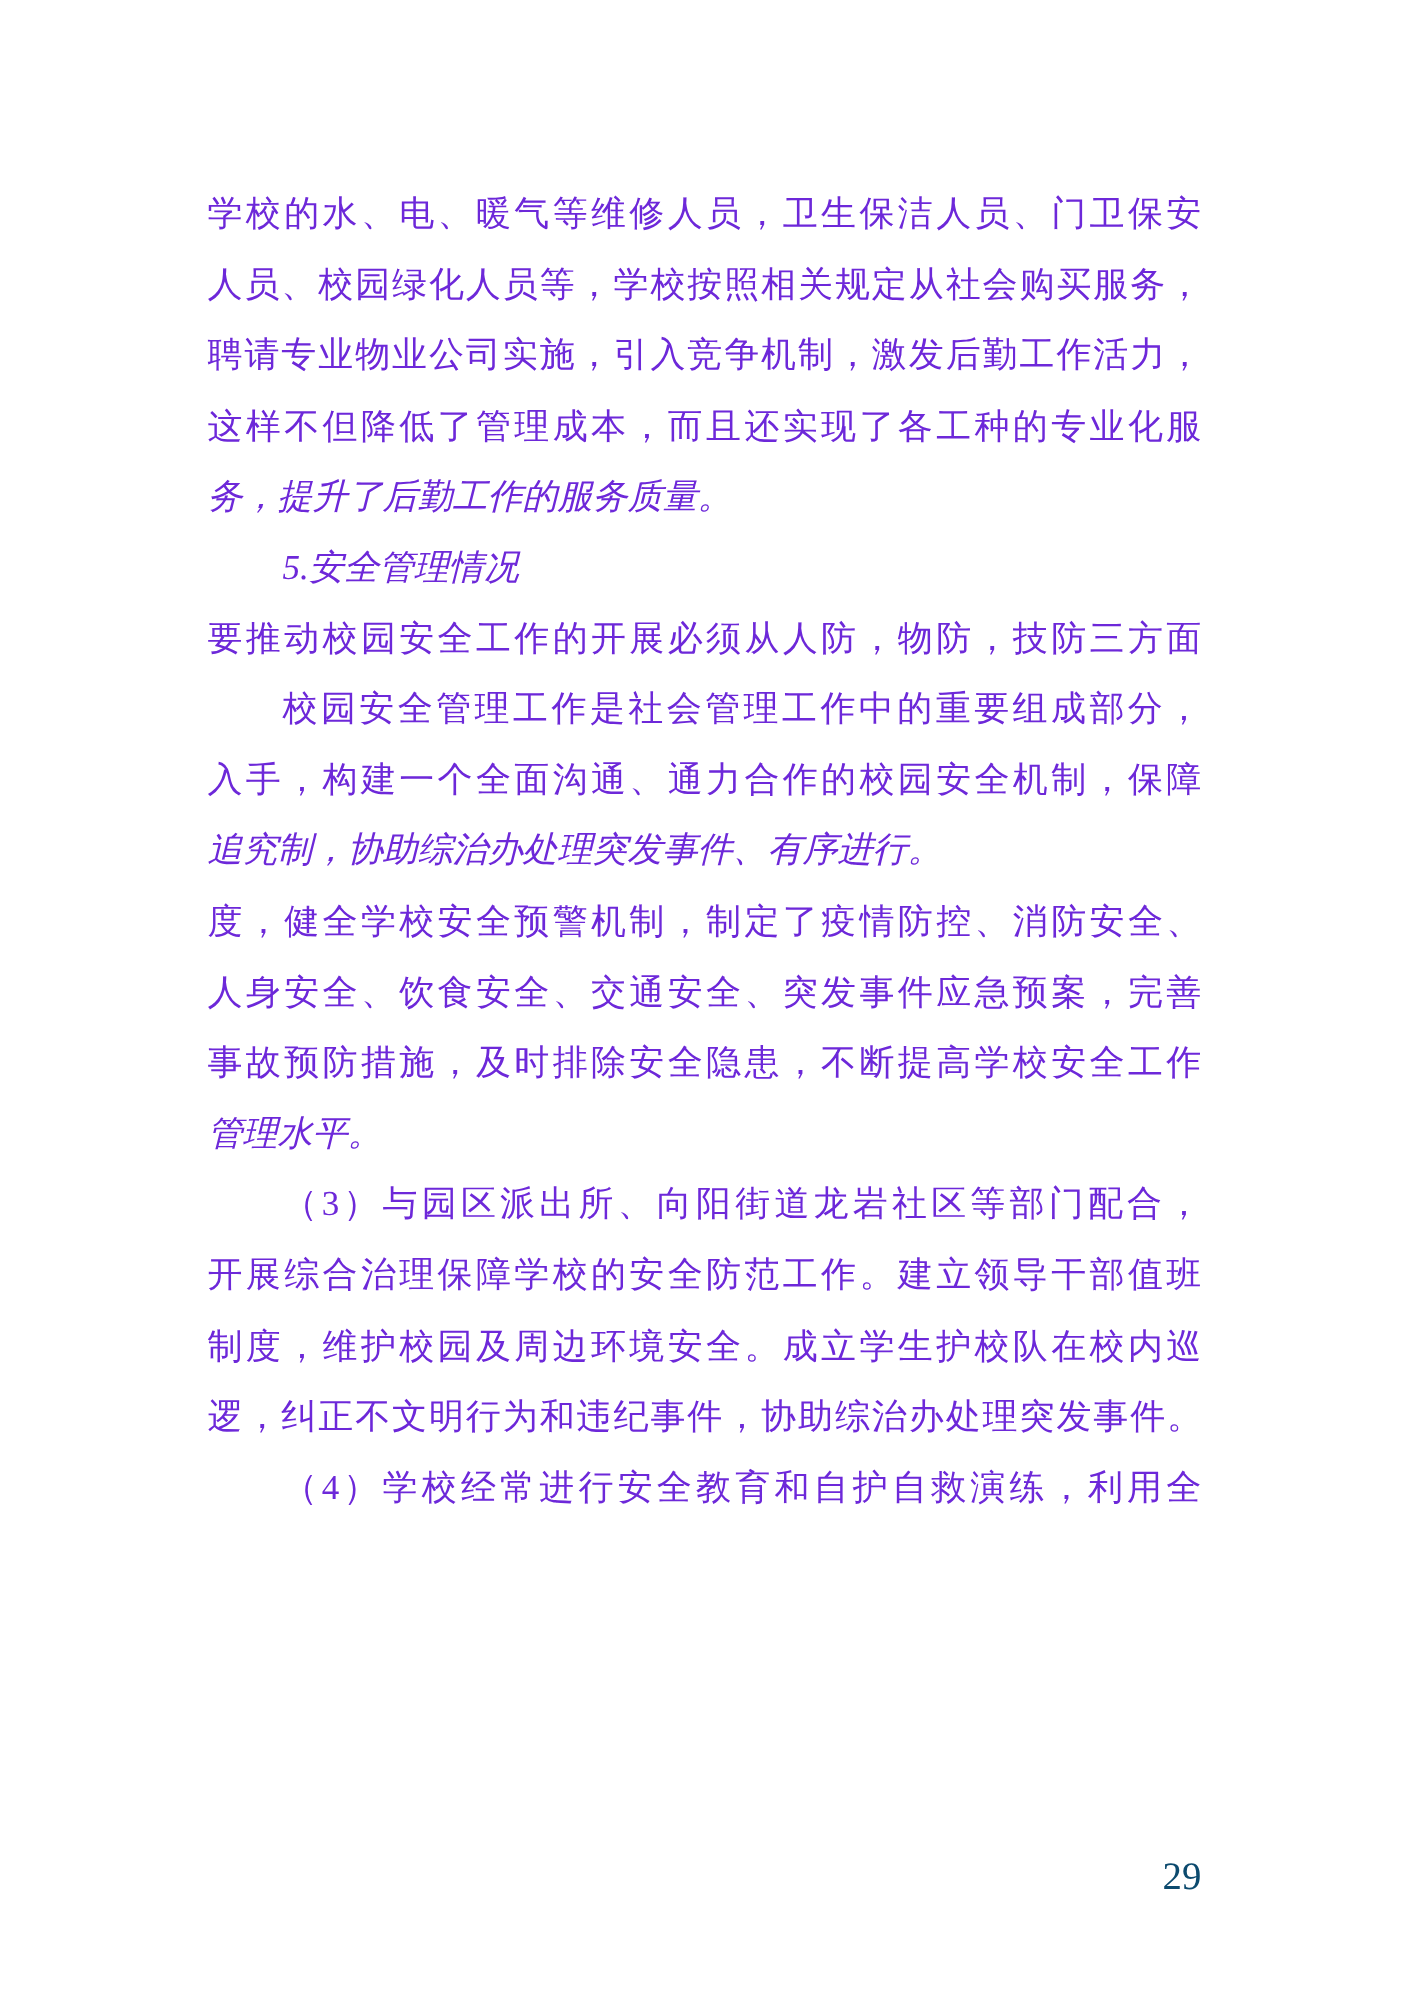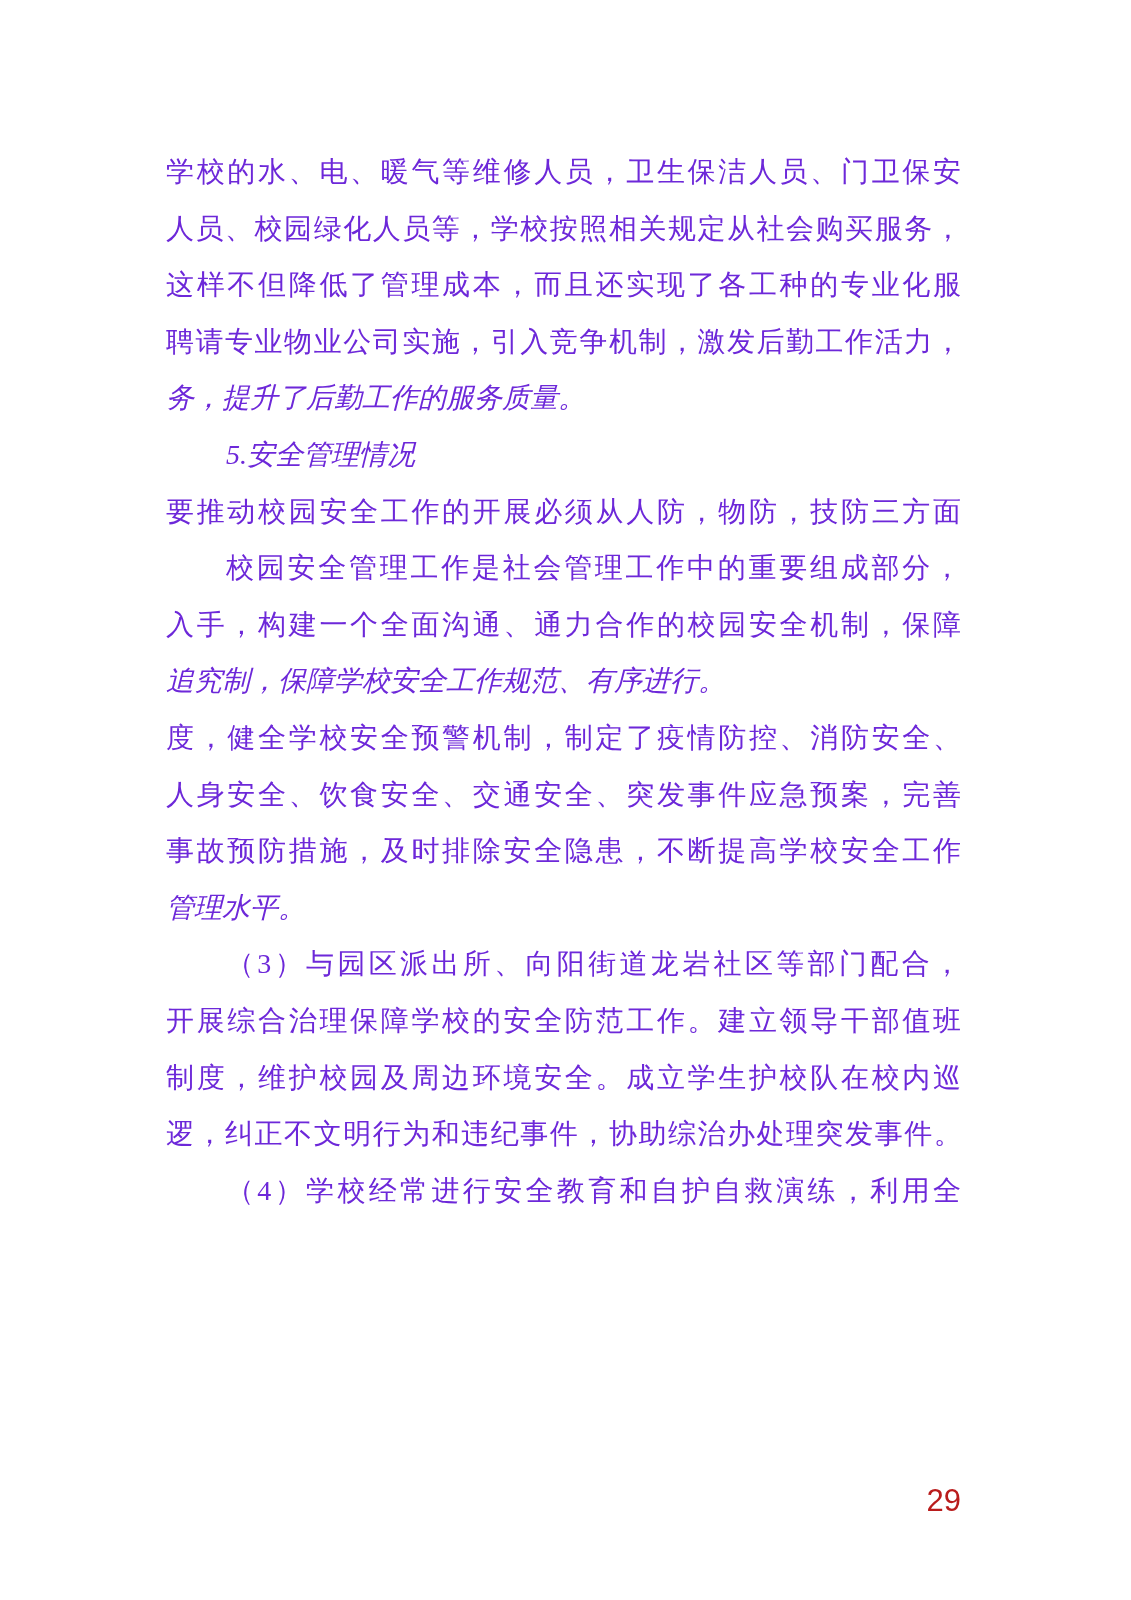--- a/index.html
+++ b/index.html
@@ -45,39 +45,39 @@
     font-weight: 500;
   }
   .page-number {
     position: absolute;
     left: 166px;
     top: 1484px;
     width: 795px;
     text-align: right;
     font-size: 31px;
     line-height: 34px;
-    color: #b91c1c;
-    font-family: Liberation Sans, sans-serif;
+    color: #0c4a6e;
+    font-family: Liberation Serif, serif;
   }
 </style>
 </head>
 <body>
 
 <div class="page">
   <div class="doc-body">
       <div class="line">学校的水、电、暖气等维修人员，卫生保洁人员、门卫保安</div>
       <div class="line tight">人员、校园绿化人员等，学校按照相关规定从社会购买服务，</div>
+      <div class="line tight">聘请专业物业公司实施，引入竞争机制，激发后勤工作活力，</div>
       <div class="line">这样不但降低了管理成本，而且还实现了各工种的专业化服</div>
-      <div class="line tight">聘请专业物业公司实施，引入竞争机制，激发后勤工作活力，</div>
       <div class="line end">务，提升了后勤工作的服务质量。</div>
       <div class="line indent end heading">5.安全管理情况</div>
       <div class="line">要推动校园安全工作的开展必须从人防，物防，技防三方面</div>
       <div class="line indent">校园安全管理工作是社会管理工作中的重要组成部分，</div>
       <div class="line">入手，构建一个全面沟通、通力合作的校园安全机制，保障</div>
-      <div class="line end">追究制，保障学校安全工作规范、有序进行。</div>
+      <div class="line end">追究制，协助综治办处理突发事件、有序进行。</div>
       <div class="line">度，健全学校安全预警机制，制定了疫情防控、消防安全、</div>
       <div class="line">人身安全、饮食安全、交通安全、突发事件应急预案，完善</div>
       <div class="line">事故预防措施，及时排除安全隐患，不断提高学校安全工作</div>
       <div class="line end">管理水平。</div>
       <div class="line indent">（3）与园区派出所、向阳街道龙岩社区等部门配合，</div>
       <div class="line">开展综合治理保障学校的安全防范工作。建立领导干部值班</div>
       <div class="line">制度，维护校园及周边环境安全。成立学生护校队在校内巡</div>
       <div class="line tight">逻，纠正不文明行为和违纪事件，协助综治办处理突发事件。</div>
       <div class="line indent">（4）学校经常进行安全教育和自护自救演练，利用全</div>
     </div>

